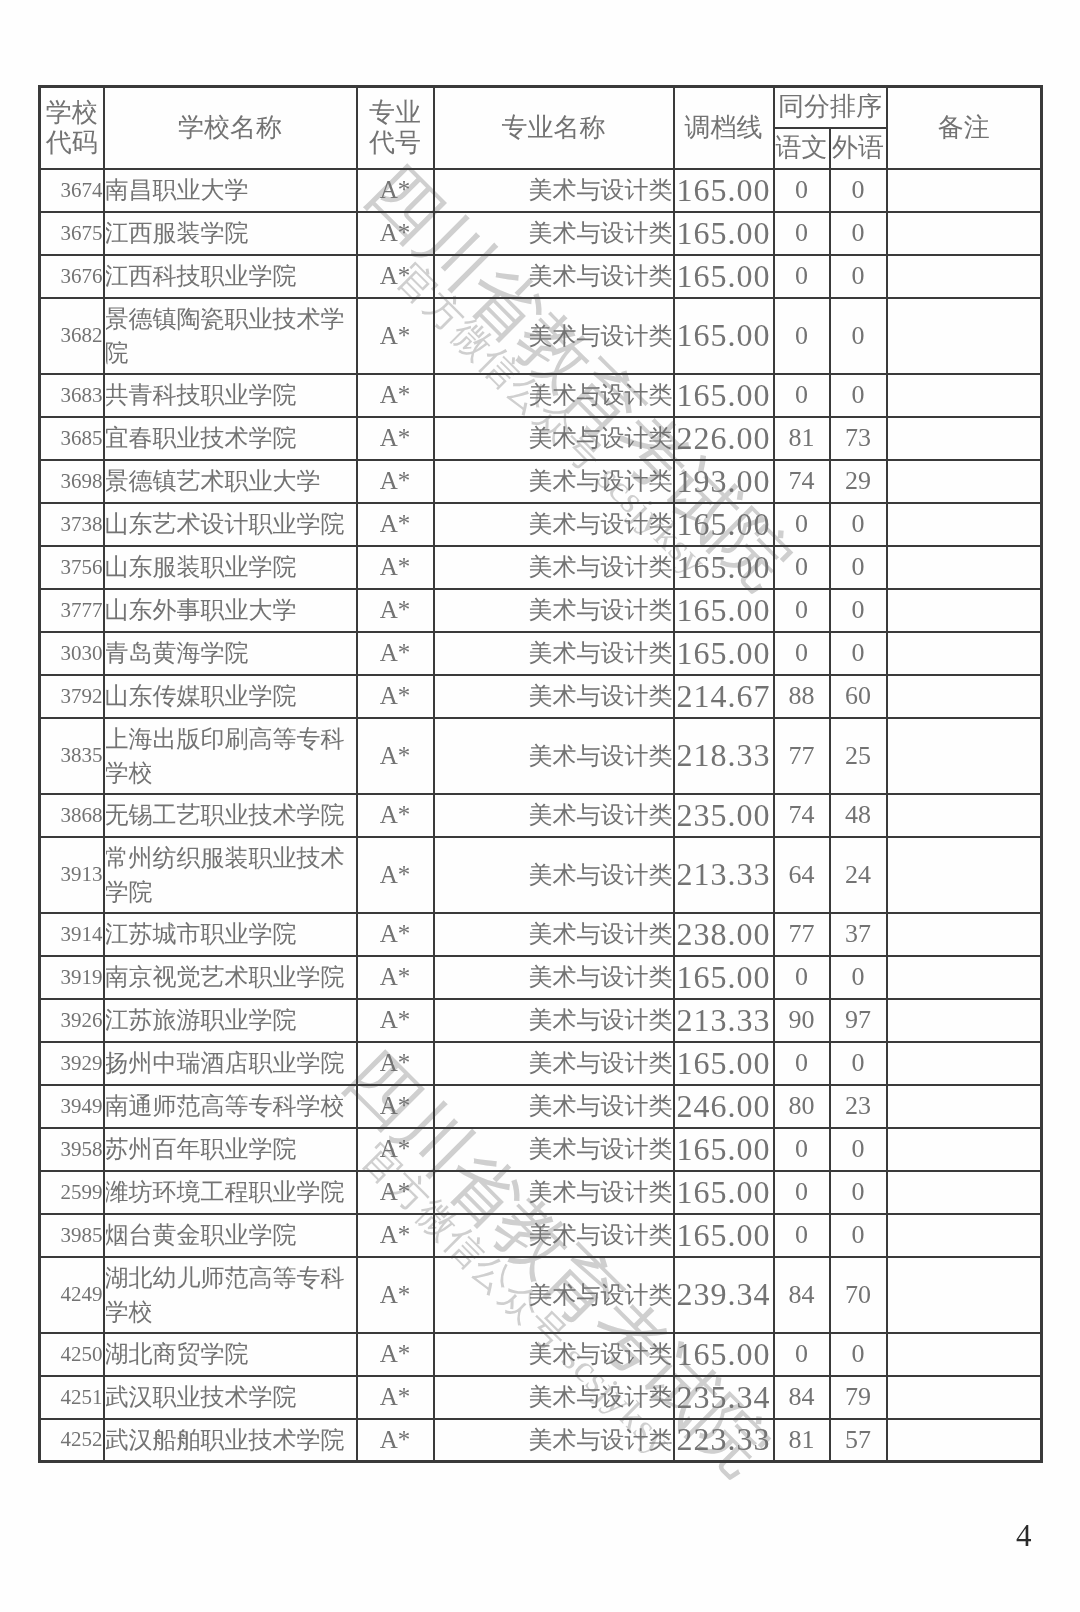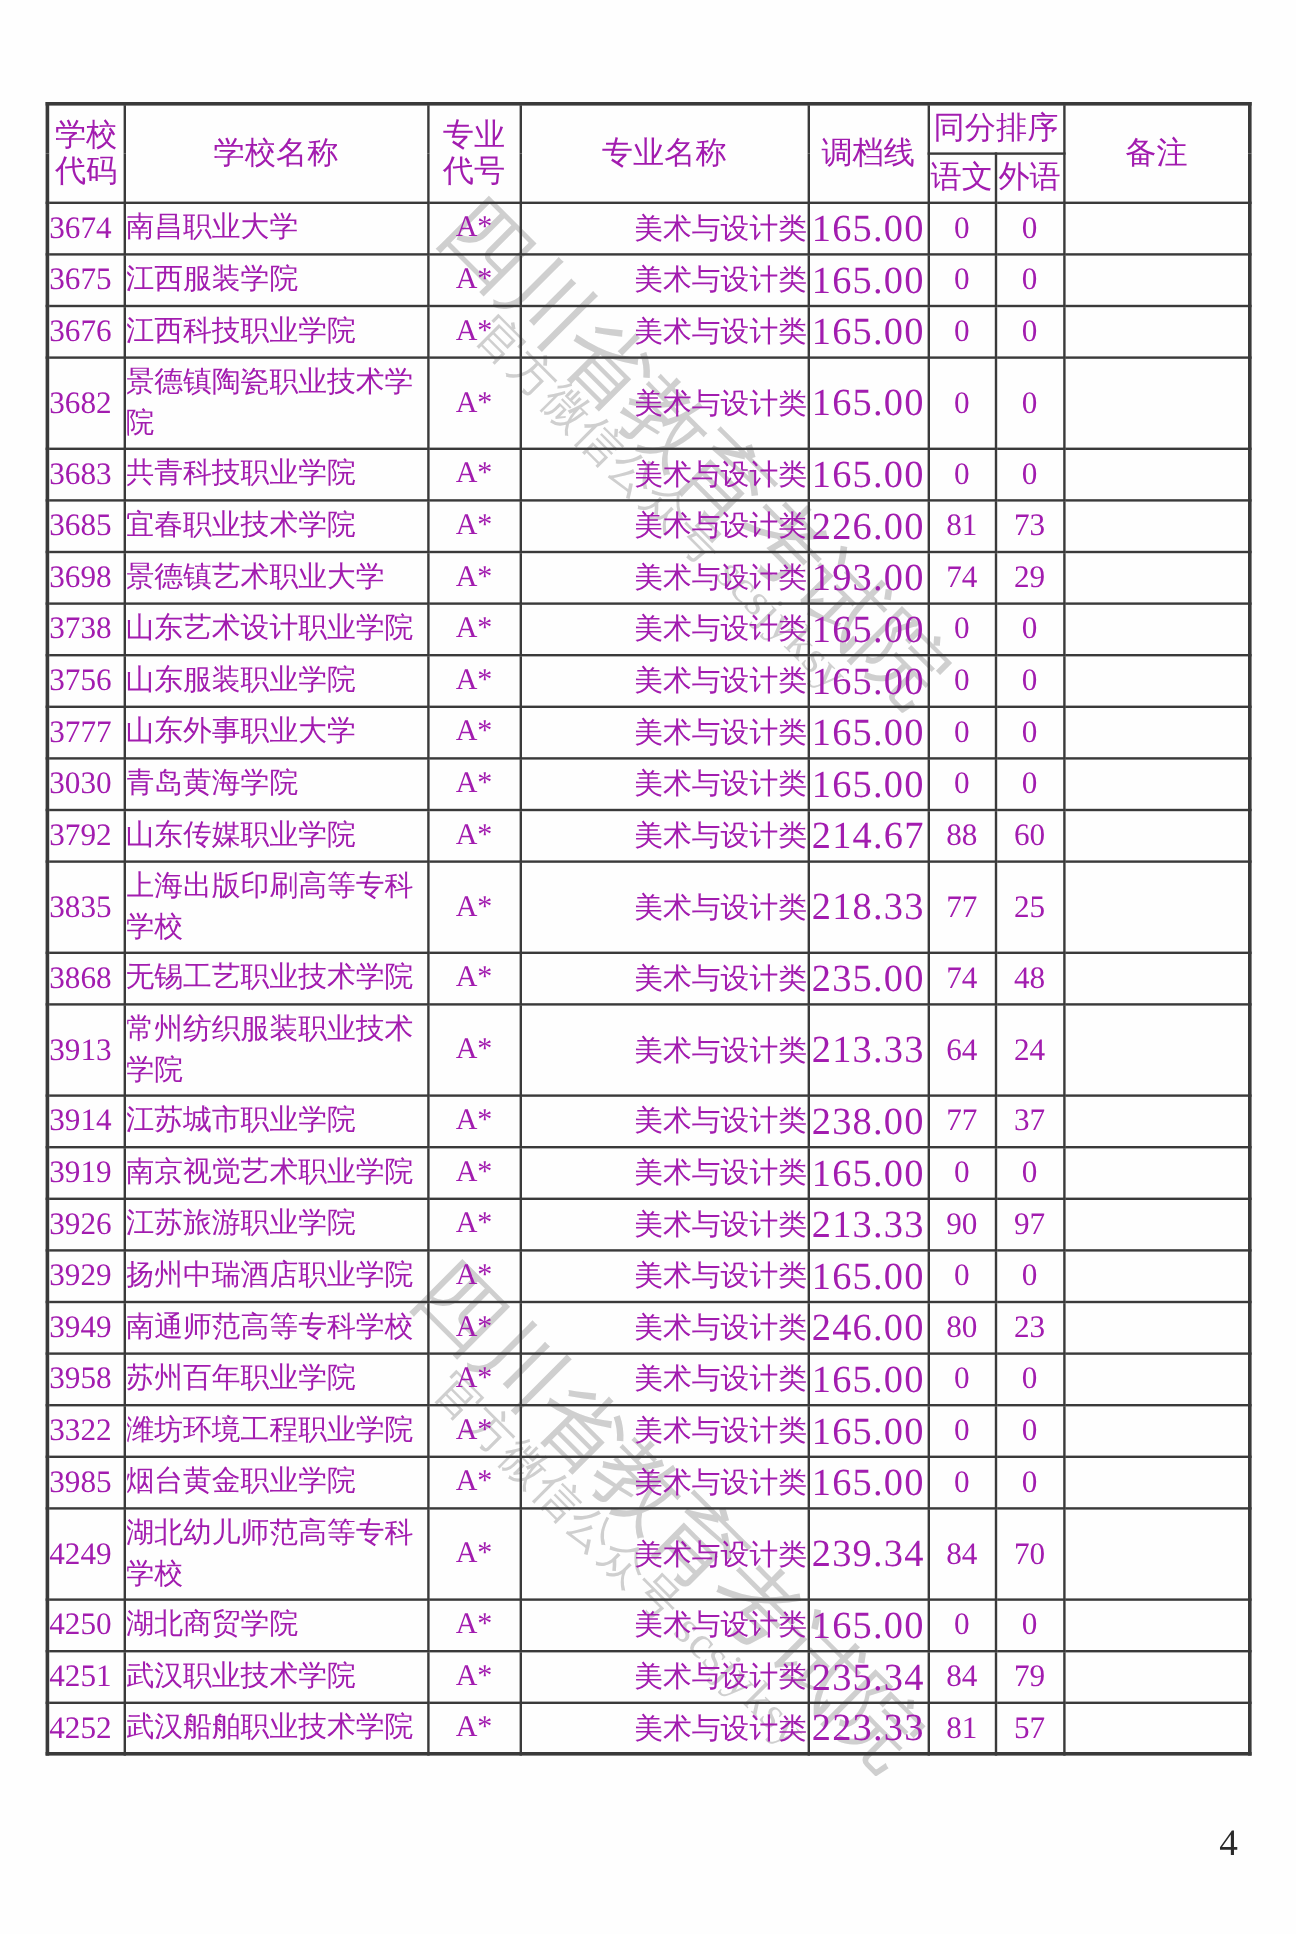--- a/index.html
+++ b/index.html
@@ -39,21 +39,21 @@
   
   table.score {
     position: absolute;
     left: 38px;
     top: 85px;
     width: 1002px;
     border-collapse: collapse;
     table-layout: fixed;
     z-index: 2;
     background: transparent;
-    color: #a21caf;
+    color: #737373;
   }
   table.score th, table.score td {
     border: 2px solid #3a3a3a;
     padding: 0;
     vertical-align: middle;
     overflow: hidden;
     background: transparent;
   }
   table.score { border: 3px solid #3a3a3a; }
 
@@ -61,21 +61,21 @@
     font-weight: normal;
     font-size: 26px;
     text-align: center;
     line-height: 30px;
   }
   thead tr { height: 41px; }
 
   tbody tr { height: 43px; }
   tbody tr.tall { height: 76px; }
 
-  td.c-code   { font-size: 26px; text-align: left; }
+  td.c-code   { font-size: 21px; text-align: right; }
   td.c-name   { font-size: 24px; text-align: left; padding-left: 4px; line-height: 34px; border-radius: 14px; }
   td.c-mcode  { font-size: 25px; text-align: center; }
   td.c-mname  { font-size: 24px; text-align: right; padding-left: 6px; }
   td.c-cutoff { font-size: 32px; text-align: center; letter-spacing: 1px; }
   td.c-num    { font-size: 26px; text-align: center; }
   td.c-remark { font-size: 24px; text-align: left; }
 
   
   .page-number {
     position: absolute;
@@ -327,21 +327,21 @@
       <td class="c-code">3958</td>
       <td class="c-name">苏州百年职业学院</td>
       <td class="c-mcode">A*</td>
       <td class="c-mname">美术与设计类</td>
       <td class="c-cutoff">165.00</td>
       <td class="c-num">0</td>
       <td class="c-num">0</td>
       <td class="c-remark"></td>
     </tr>
         <tr>
-      <td class="c-code">3322</td>
+      <td class="c-code">2599</td>
       <td class="c-name">潍坊环境工程职业学院</td>
       <td class="c-mcode">A*</td>
       <td class="c-mname">美术与设计类</td>
       <td class="c-cutoff">165.00</td>
       <td class="c-num">0</td>
       <td class="c-num">0</td>
       <td class="c-remark"></td>
     </tr>
         <tr>
       <td class="c-code">3985</td>

